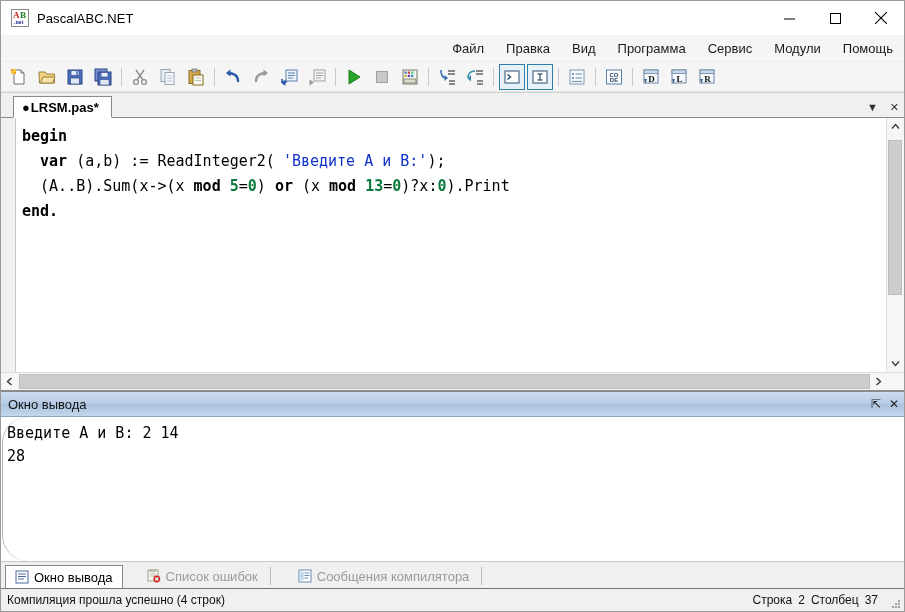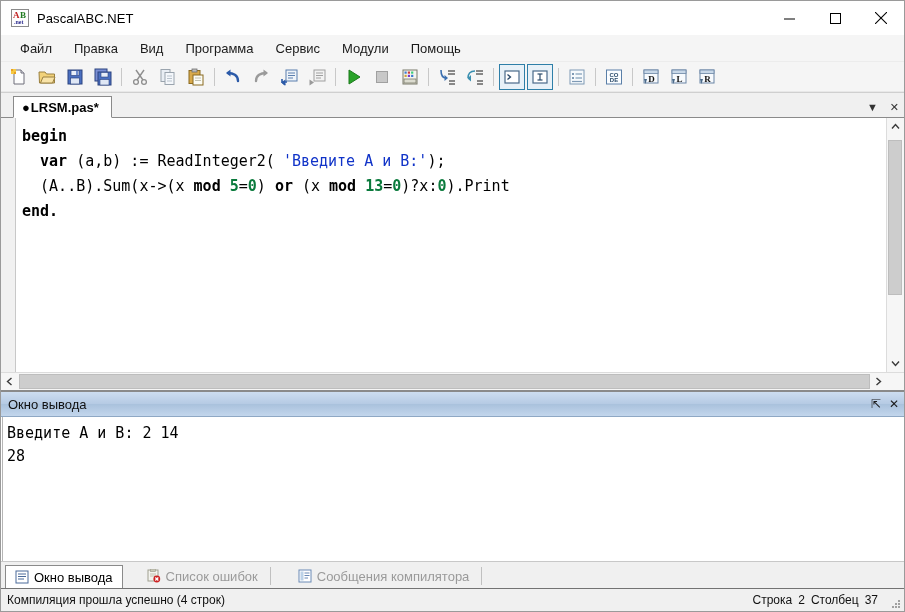--- a/index.html
+++ b/index.html
@@ -53,20 +53,21 @@
   }
   .wc svg { display:block; }
 
   
   .menubar {
     height: 26px; min-height: 26px;
     background: #f5f5f5;
     display: flex; align-items: center;
     padding-left: 8px;
     border-bottom: 1px solid #ececec;
+    justify-content: flex-end;
   }
   .menu-item {
     font-size: 13px; color: #1b1b1b;
     padding: 3px 11px;
     cursor: default;
   }
 
   
   .toolbar {
     height: 30px; min-height: 30px;
@@ -226,20 +227,21 @@
     background: #ffffff;
     border-left: 1px solid #b5b5b5;
     margin: 0 1px 0 1px;
     padding: 5px 0 0 4px;
     font-family: "DejaVu Sans Mono", monospace;
     font-size: 15px;
     line-height: 23px;
     white-space: pre;
     color: #000;
     overflow: hidden;
+    border-radius: 26px;
   }
 
   
   .bottom-tabs {
     height: 26px; min-height: 26px;
     background: #f0f0f0;
     display: flex; align-items: flex-end;
     padding-left: 4px;
     border-top: 1px solid #c8c8c8;
   }

